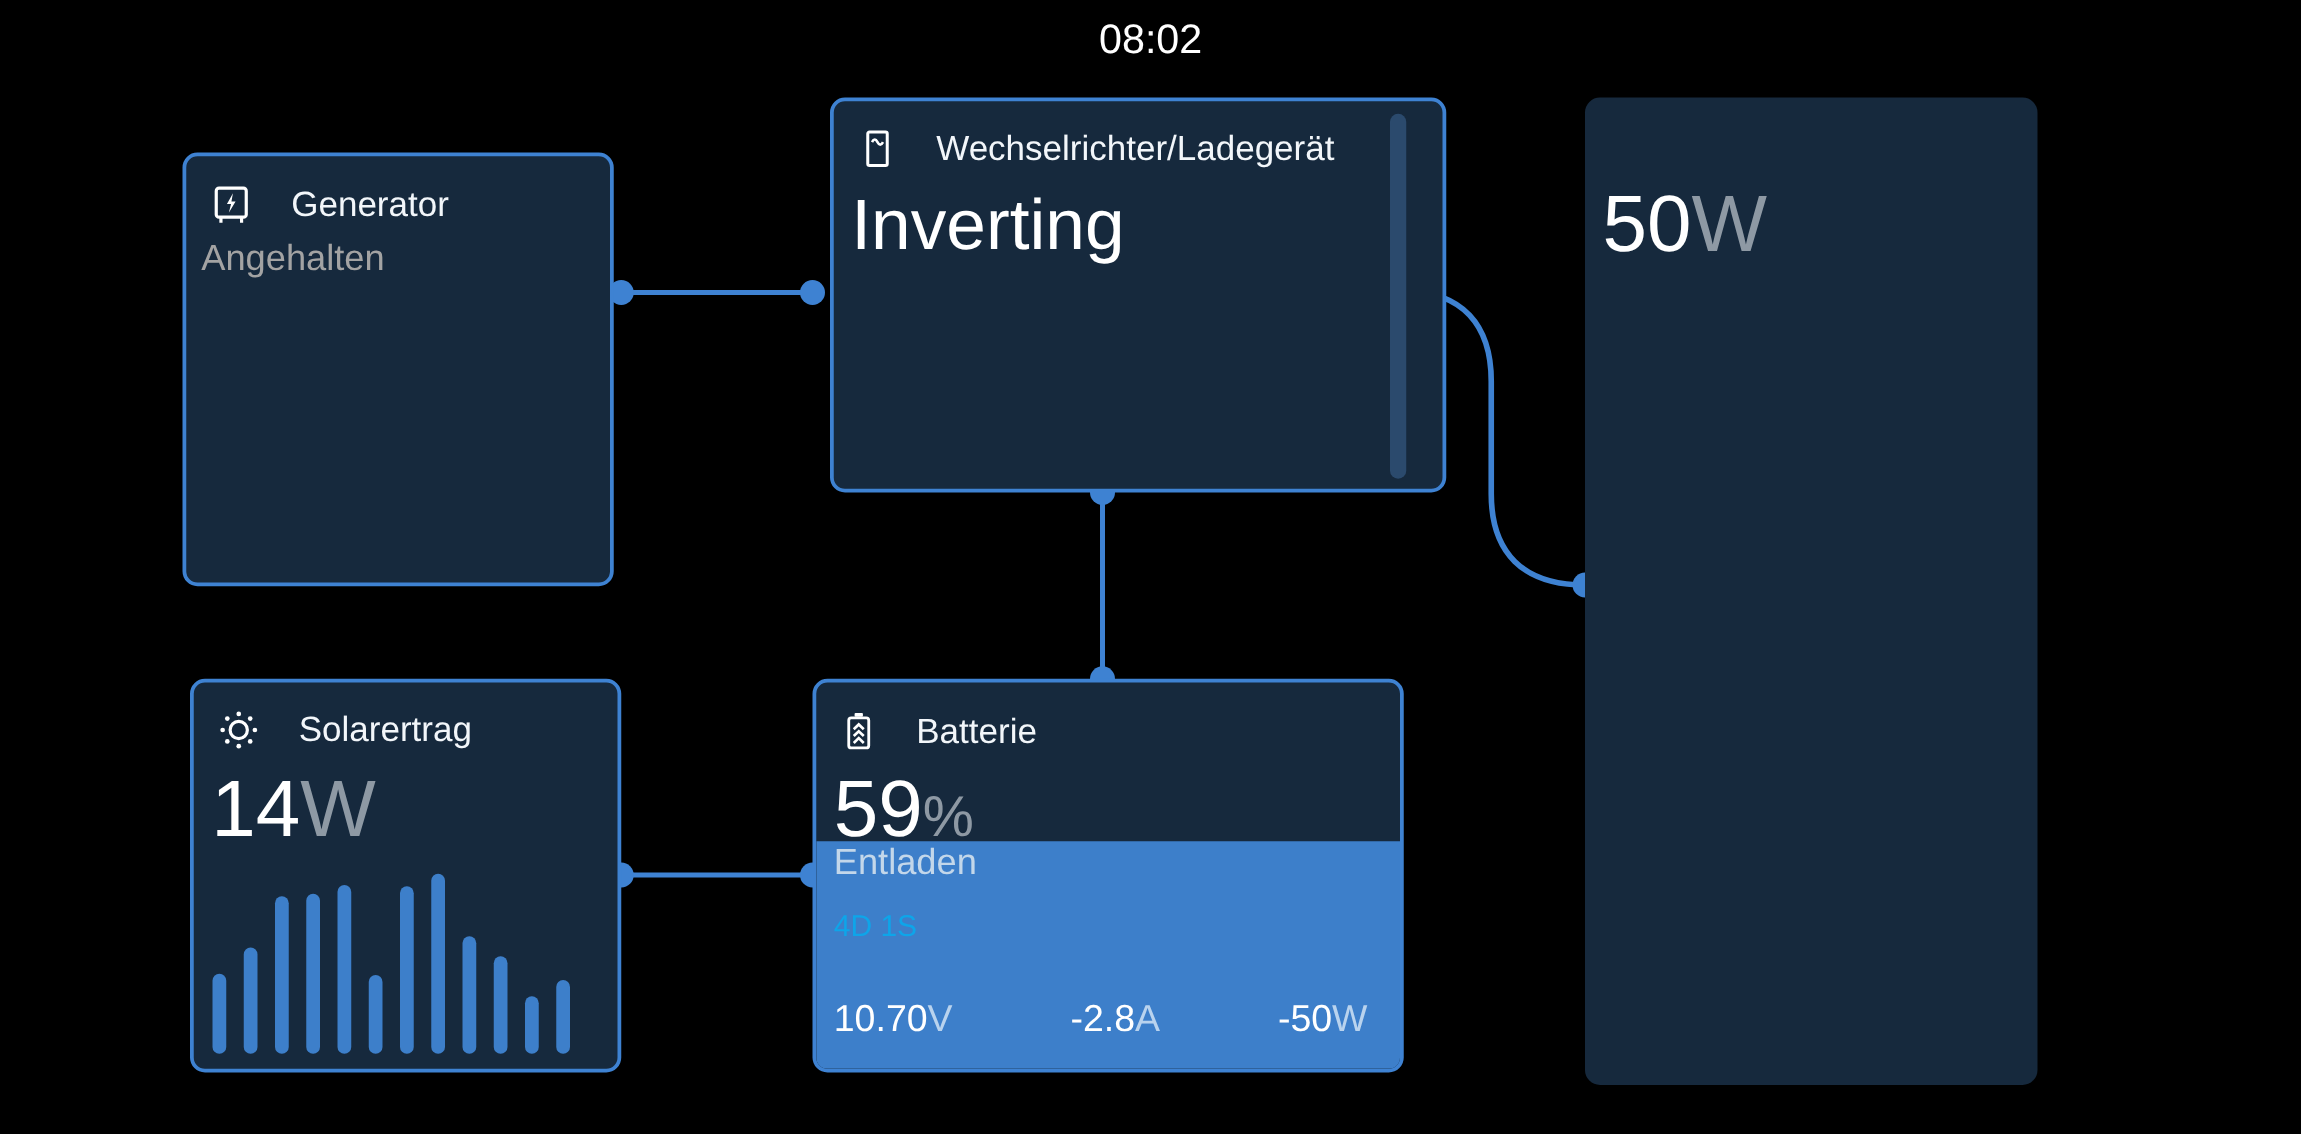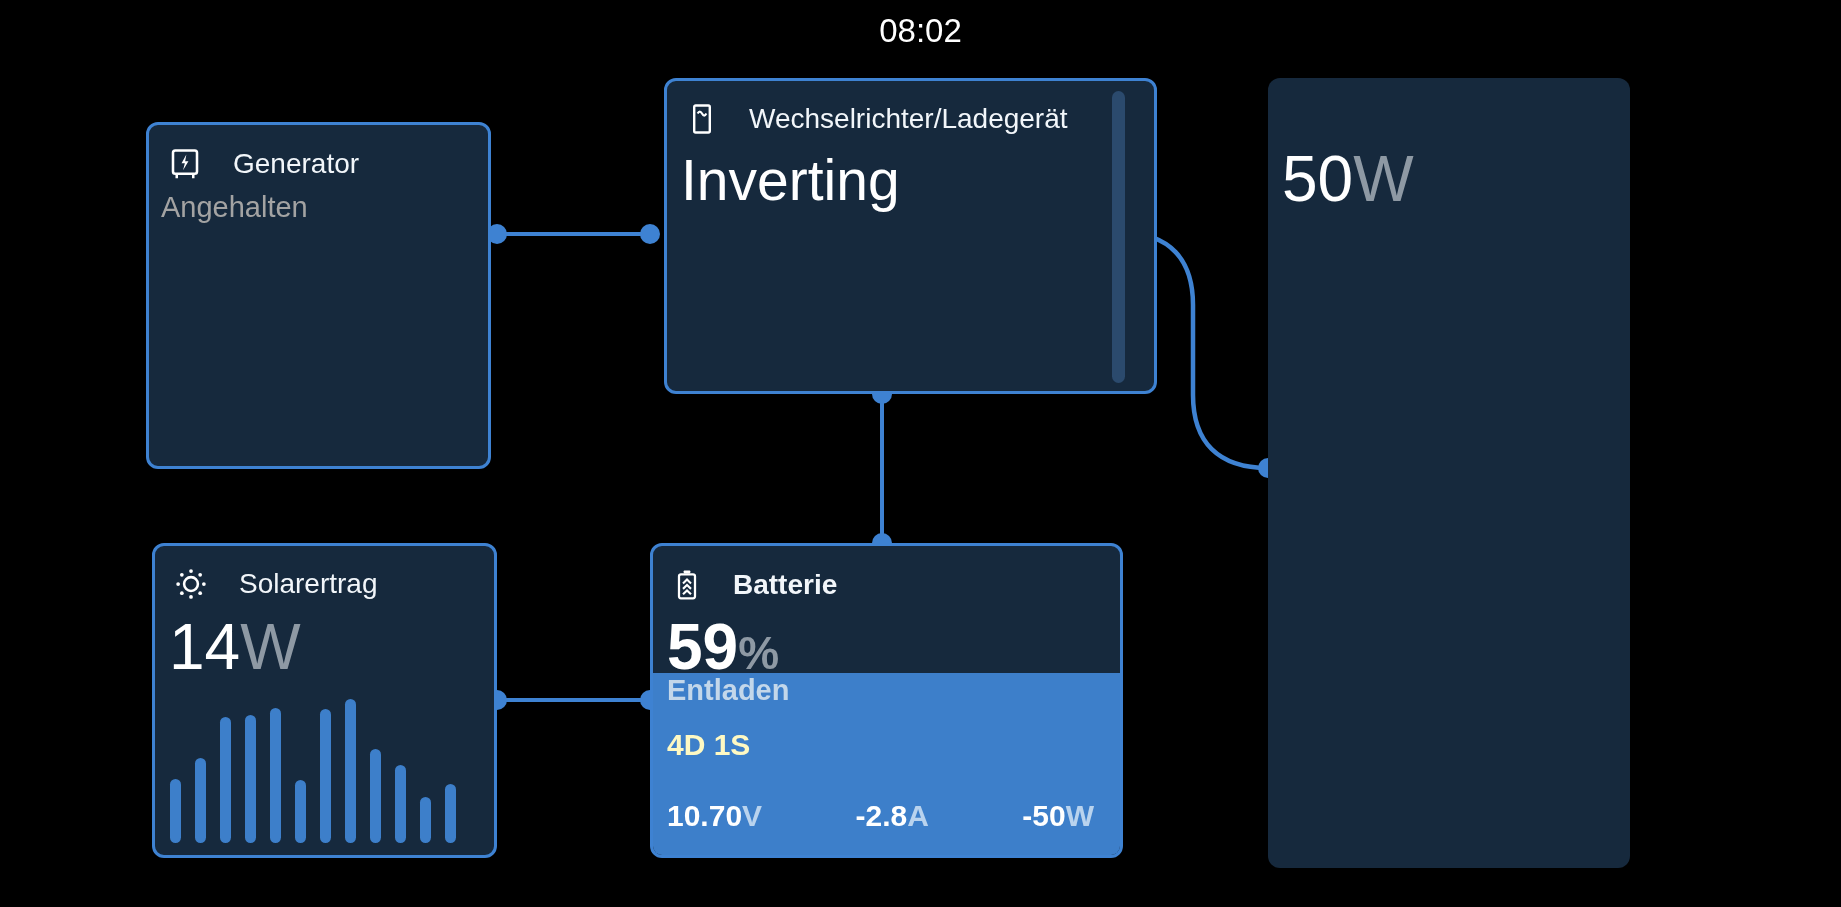--- a/index.html
+++ b/index.html
@@ -22,21 +22,21 @@
   .tile-value .unit{color:#8e99a4;}
   .tile-value .unit.pct{font-size:46px;}
   .status-big{position:absolute;left:14px;top:66px;font-size:57px;color:#fff;white-space:nowrap;}
   .status-small{position:absolute;left:12px;top:66px;font-size:29px;color:#a3a3a3;}
 
   .scrollbar{position:absolute;width:13px;border-radius:7px;background:#2b4a6d;}
 
   
   .batt-fill{position:absolute;left:0;bottom:0;width:100%;background:#3d7fca;}
   .batt-state{position:absolute;left:14px;top:128px;font-size:29px;color:#c3d7ea;}
-  .batt-ttg{position:absolute;left:14px;top:182px;font-size:30px;color:#fef9c3;}
+  .batt-ttg{position:absolute;left:14px;top:182px;font-size:24px;color:#0ea5e9;}
   .batt-stats{position:absolute;left:0;bottom:22px;width:100%;box-sizing:border-box;
               padding:0 26px 0 14px;display:flex;justify-content:space-between;
               font-size:30px;color:#fff;}
   .batt-stats .u{color:#b9d3ee;}
 
   
   .solar-chart{position:absolute;left:15px;bottom:12px;display:flex;align-items:flex-end;gap:14px;}
   .solar-chart .bar{width:11px;border-radius:6px;background:#3d7fca;}
 
   
@@ -135,21 +135,21 @@
         <div class="bar" style="height: 63px;"></div>
         <div class="bar" style="height: 134px;"></div>
         <div class="bar" style="height: 144px;"></div>
         <div class="bar" style="height: 94px;"></div>
         <div class="bar" style="height: 78px;"></div>
         <div class="bar" style="height: 46px;"></div>
         <div class="bar" style="height: 59px;"></div>
       </div>
   </div>
 
-  <div class="tile bordered" style="left:650px;top:543px;width:473px;height:315px;font-weight:bold;">
+  <div class="tile bordered" style="left:650px;top:543px;width:473px;height:315px;">
     <div class="batt-fill" style="height: 59%;"></div>
     <div class="tile-header">
       <span class="icon">
         <svg width="32" height="38" viewBox="0 0 24 25" fill="none" stroke="#fff" stroke-width="1.7">
           <rect x="9.5" y="1.6" width="5" height="2.2" rx="0.6" fill="#fff" stroke="none"></rect>
           <rect x="6" y="4.5" width="12" height="18" rx="1.5"></rect>
           <g stroke-width="1.6">
             <path d="M9 11.3 l3 -2.9 3 2.9"></path>
             <path d="M9 15.4 l3 -2.9 3 2.9"></path>
             <path d="M9 19.5 l3 -2.9 3 2.9"></path>

